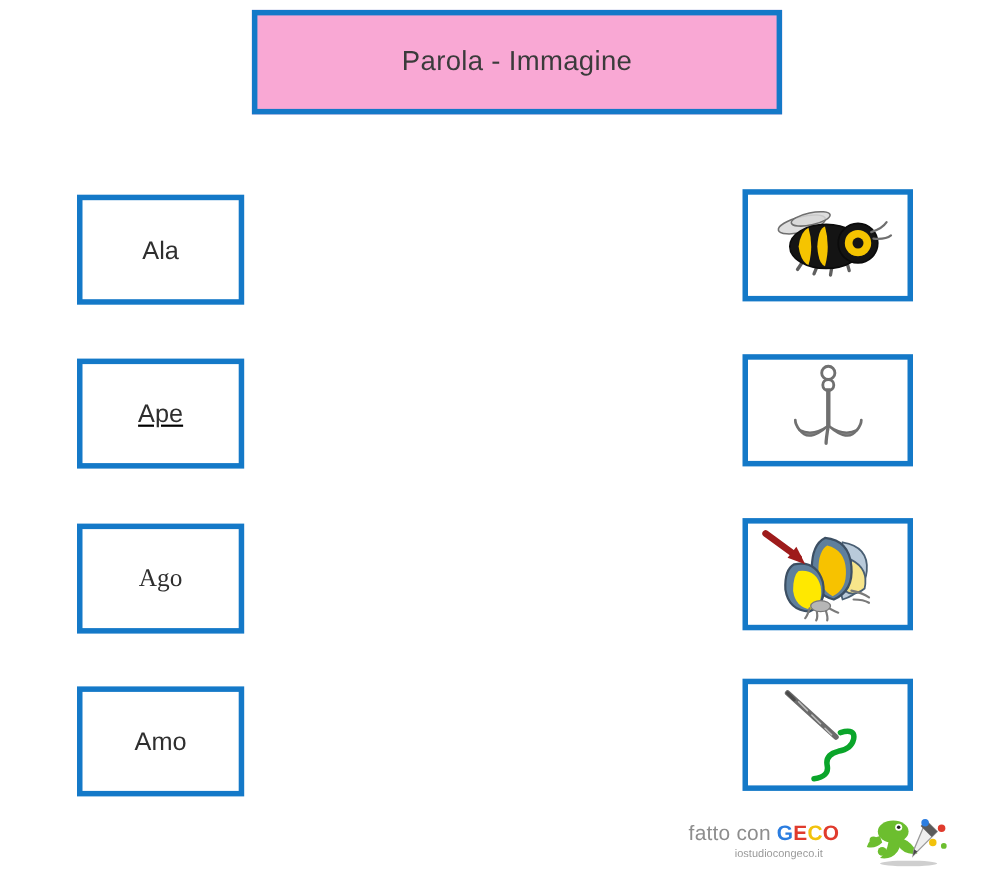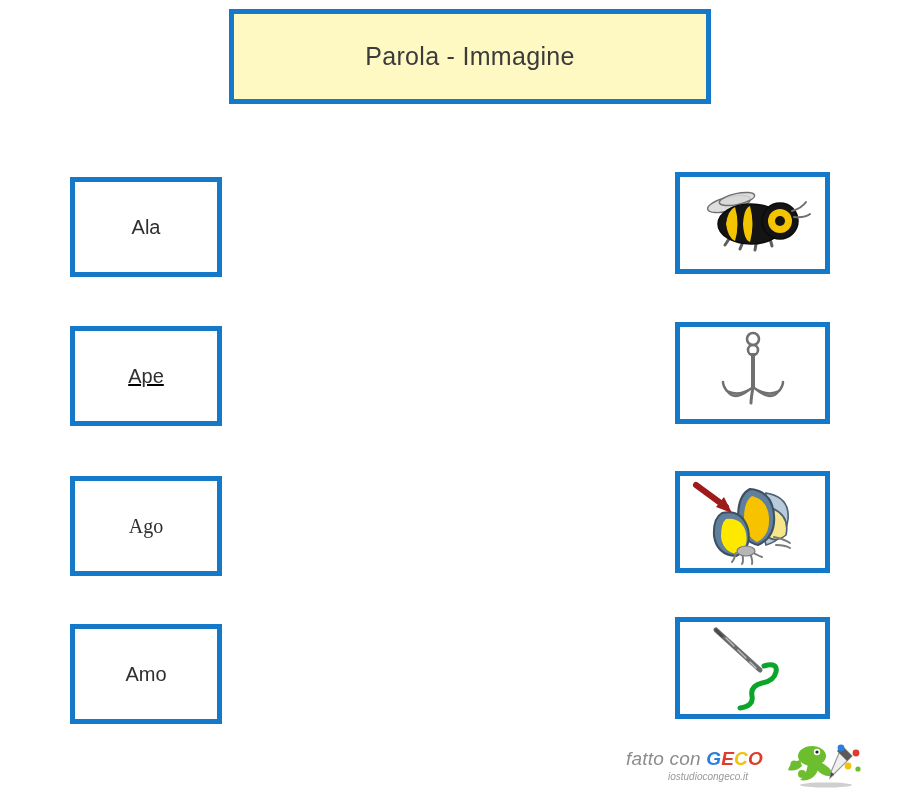--- a/index.html
+++ b/index.html
@@ -16,21 +16,21 @@
   }
 
   
   #title-box {
     position: absolute;
     left: 229px;
     top: 9px;
     width: 482px;
     height: 95px;
     box-sizing: border-box;
-    background: #fef9c3;
+    background: #f9a8d4;
     border: 5px solid #1479c8;
     display: flex;
     align-items: center;
     justify-content: center;
   }
   #title-text {
     font-size: 25px;
     color: #3b3b3b;
     letter-spacing: 0.3px;
     white-space: nowrap;
@@ -43,21 +43,21 @@
     width: 152px;
     height: 100px;
     box-sizing: border-box;
     background: #ffffff;
     border: 5px solid #1479c8;
     display: flex;
     align-items: center;
     justify-content: center;
   }
   .word-text {
-    font-size: 20px;
+    font-size: 23px;
     color: #2f2f2f;
   }
 
   
   .image-card {
     position: absolute;
     left: 675px;
     width: 155px;
     height: 102px;
     box-sizing: border-box;
@@ -87,21 +87,20 @@
     top: 740px;
     width: 245px;
     height: 52px;
     display: flex;
     align-items: center;
   }
   #footer-wordmark {
     position: relative;
     width: 158px;
     height: 44px;
-    font-style: italic;
   }
   #footer-main-line {
     position: absolute;
     left: 0;
     top: 4px;
     font-size: 19px;
     color: #8d8d8d;
     letter-spacing: 0.2px;
     white-space: nowrap;
   }

